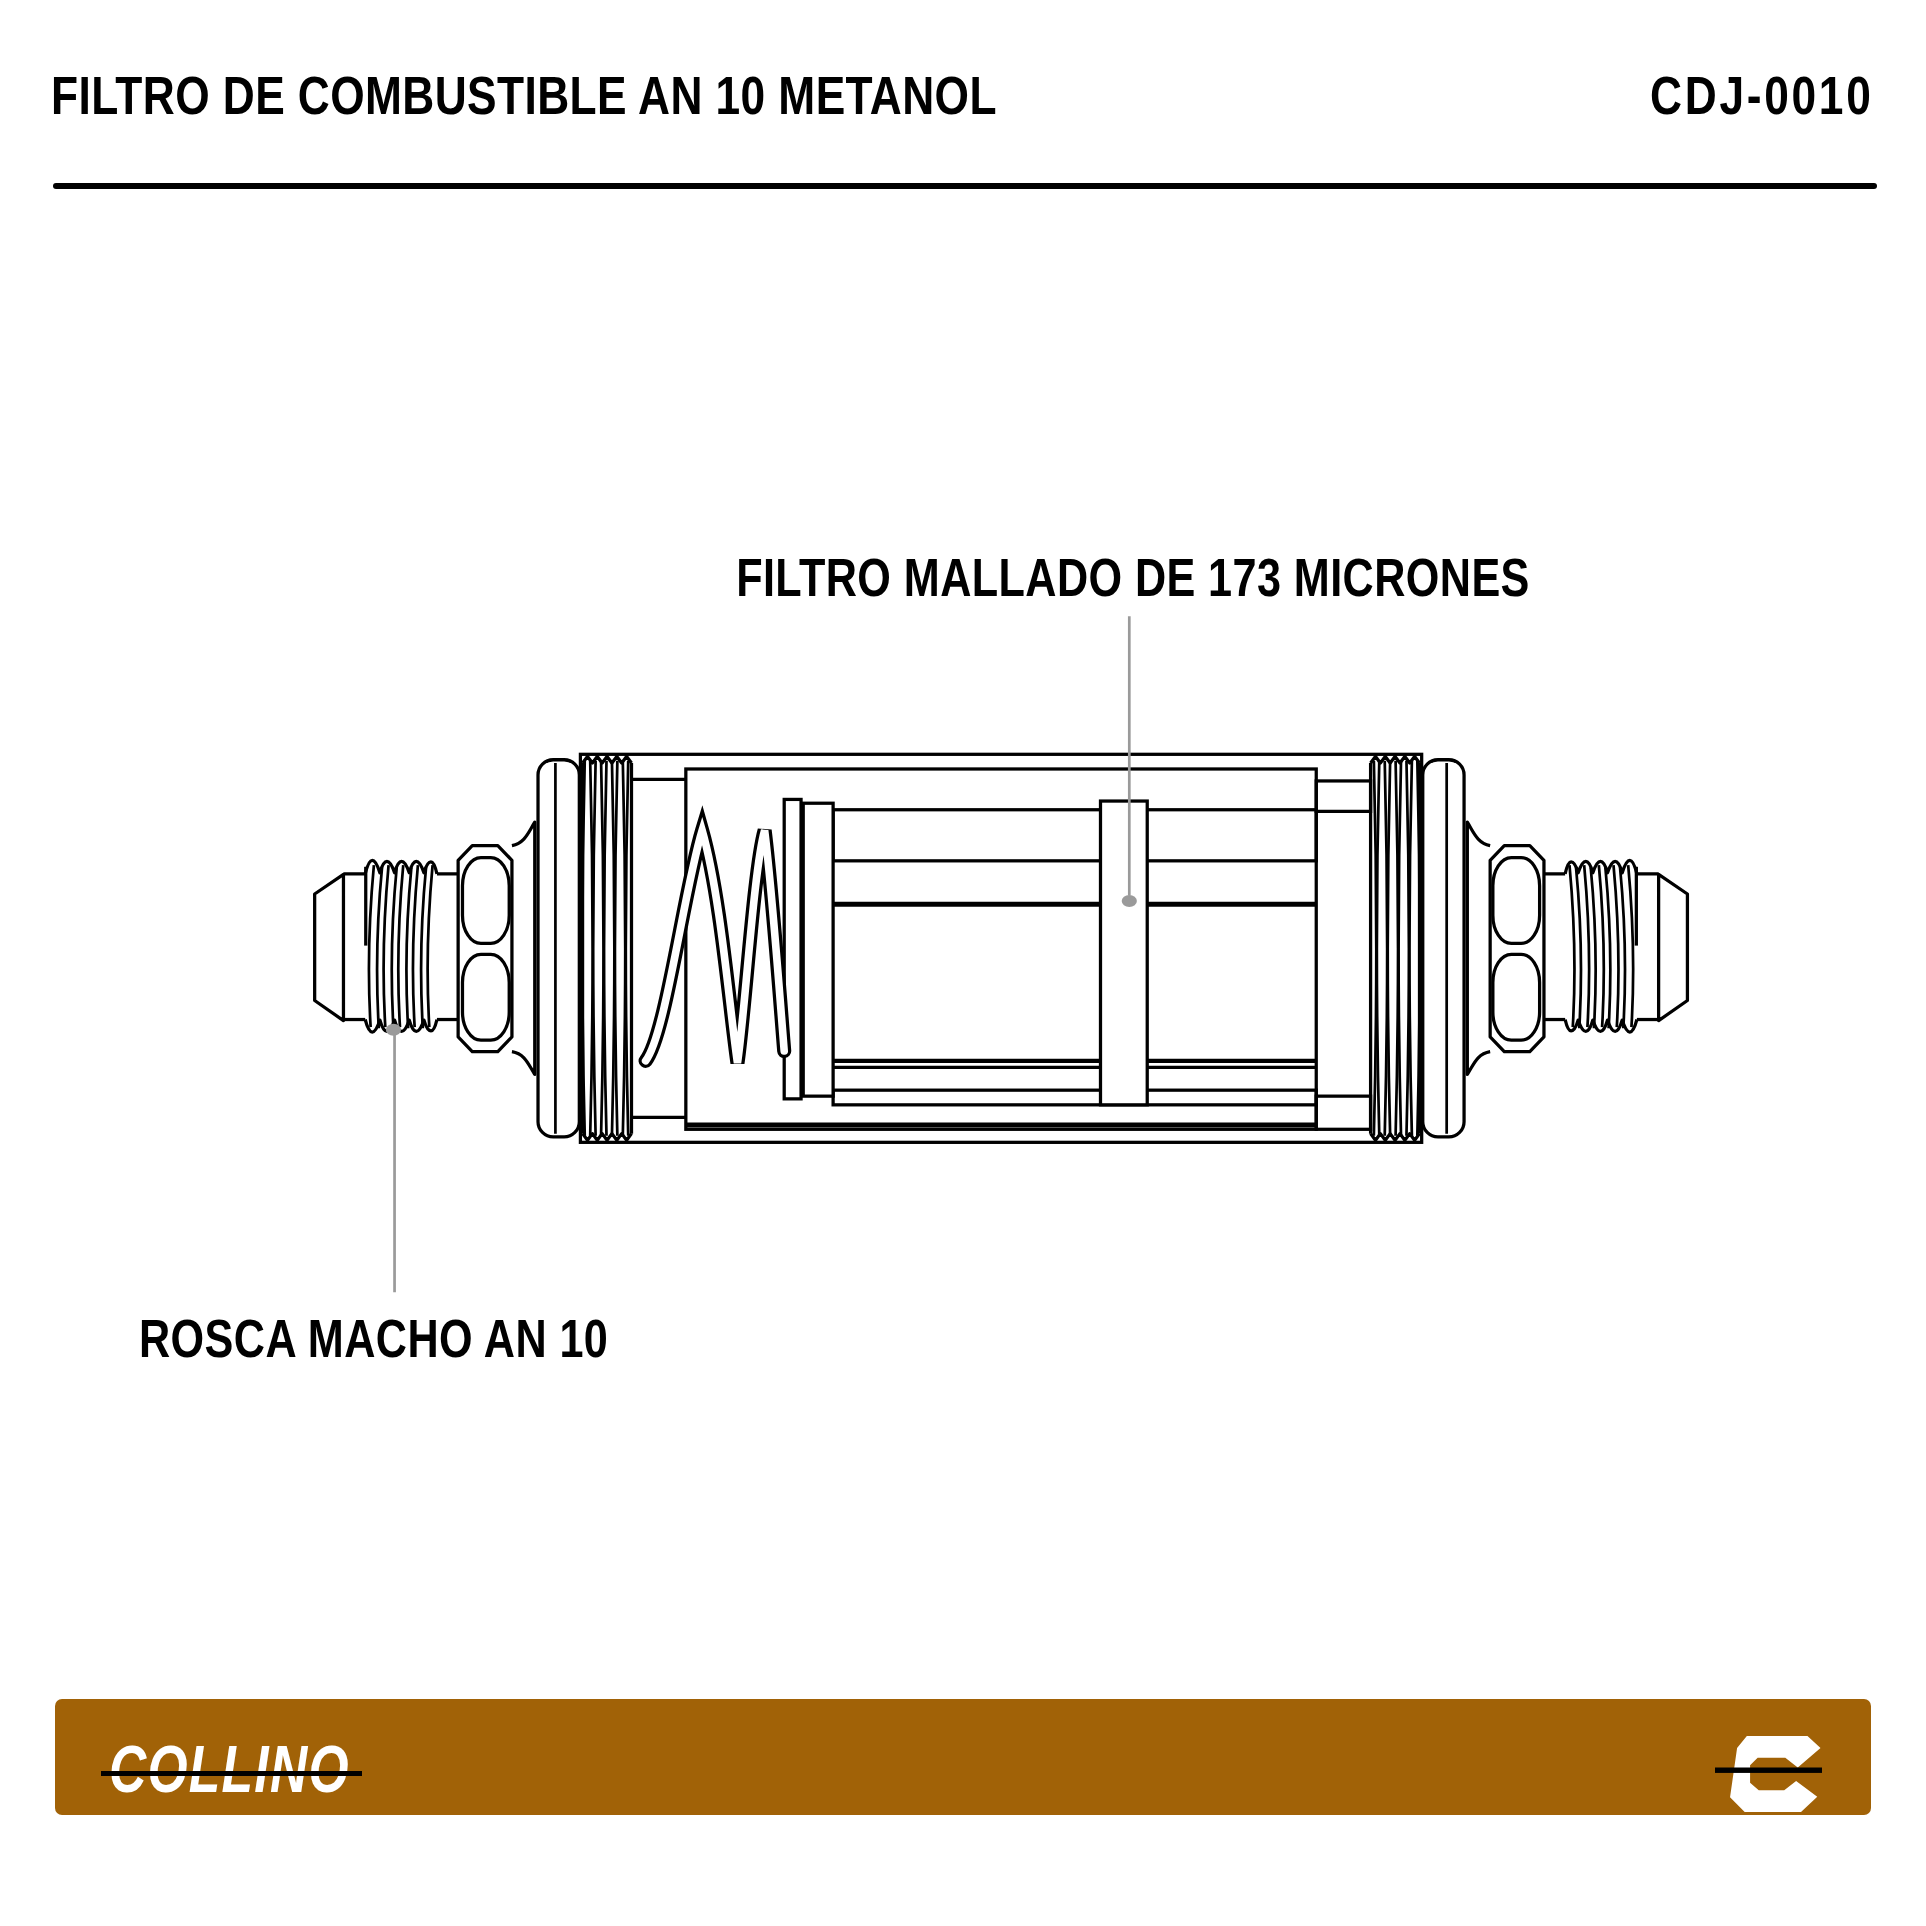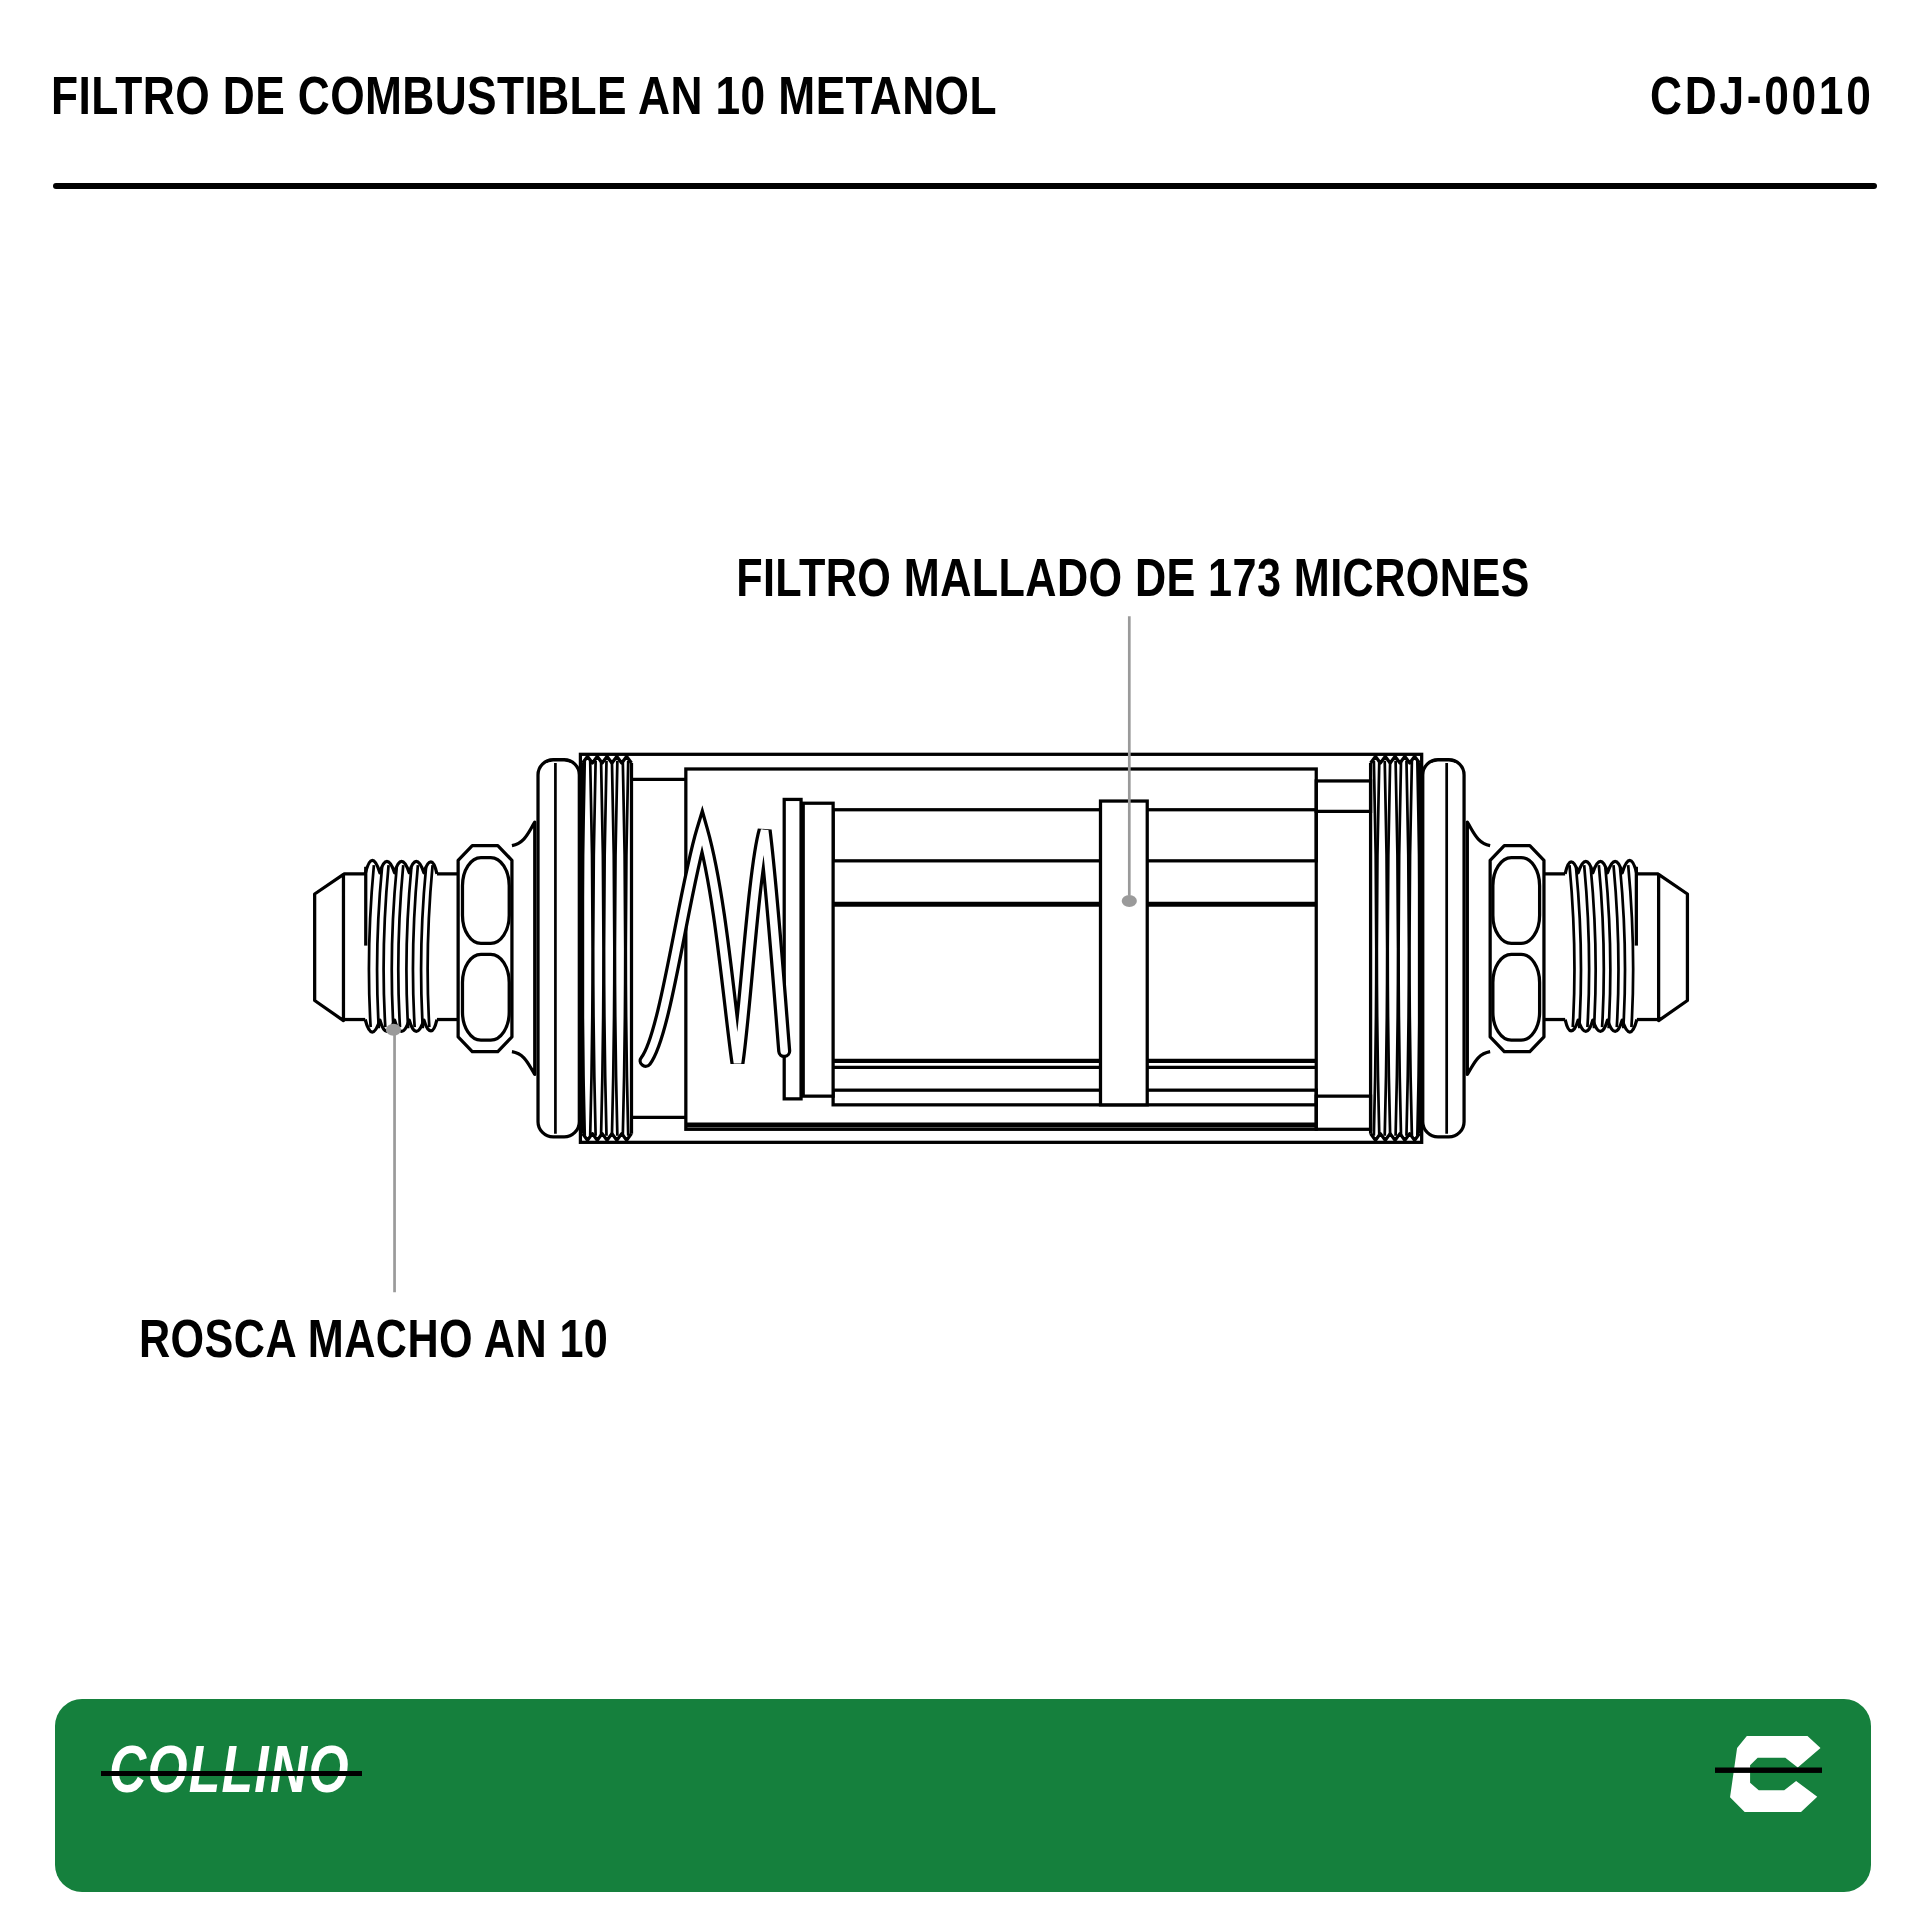--- a/index.html
+++ b/index.html
@@ -32,22 +32,22 @@
     transform:translateX(-50%) scaleX(0.80);transform-origin:center top;
   }
   .callout.thread{
     left:139px;top:1311px;
     transform:scaleX(0.80);transform-origin:left top;
   }
 
   .diagram-svg{position:absolute;left:0;top:0;width:1926px;height:1926px;}
 
   .footer-bar{
-    position:absolute;left:55px;top:1699px;width:1816px;height:193px;
-    background:#15803d;border-radius:27px;
+    position:absolute;left:55px;top:1699px;width:1816px;height:116px;
+    background:#a16207;border-radius:7px;
   }
   .brand-word{
     position:absolute;left:54px;top:36px;
     font-size:67px;font-weight:700;font-style:italic;color:#fff;
     line-height:1;white-space:nowrap;letter-spacing:1.6px;
     transform:scaleX(0.77);transform-origin:left top;
   }
   .brand-slit{
     position:absolute;left:46px;top:72px;width:261px;height:5.4px;background:#000;
   }

